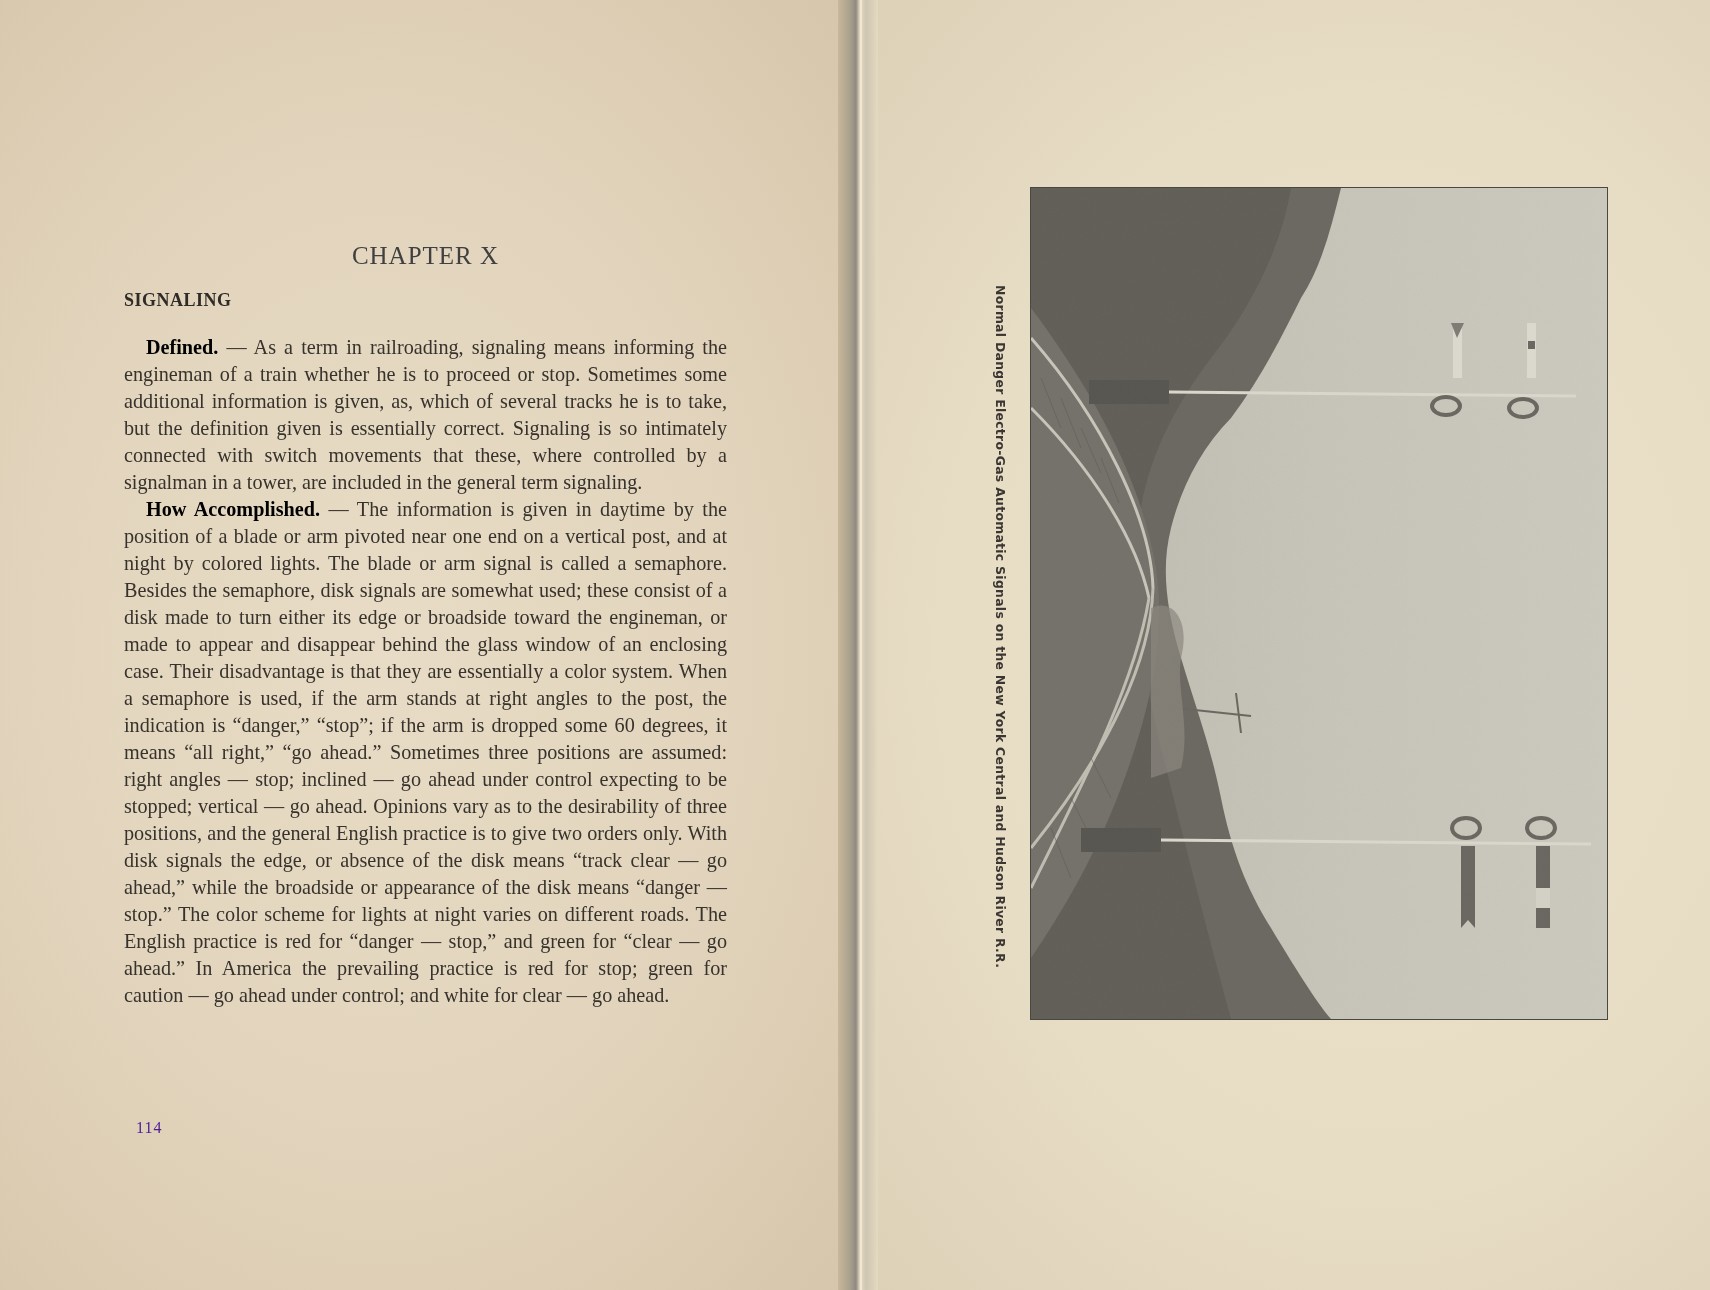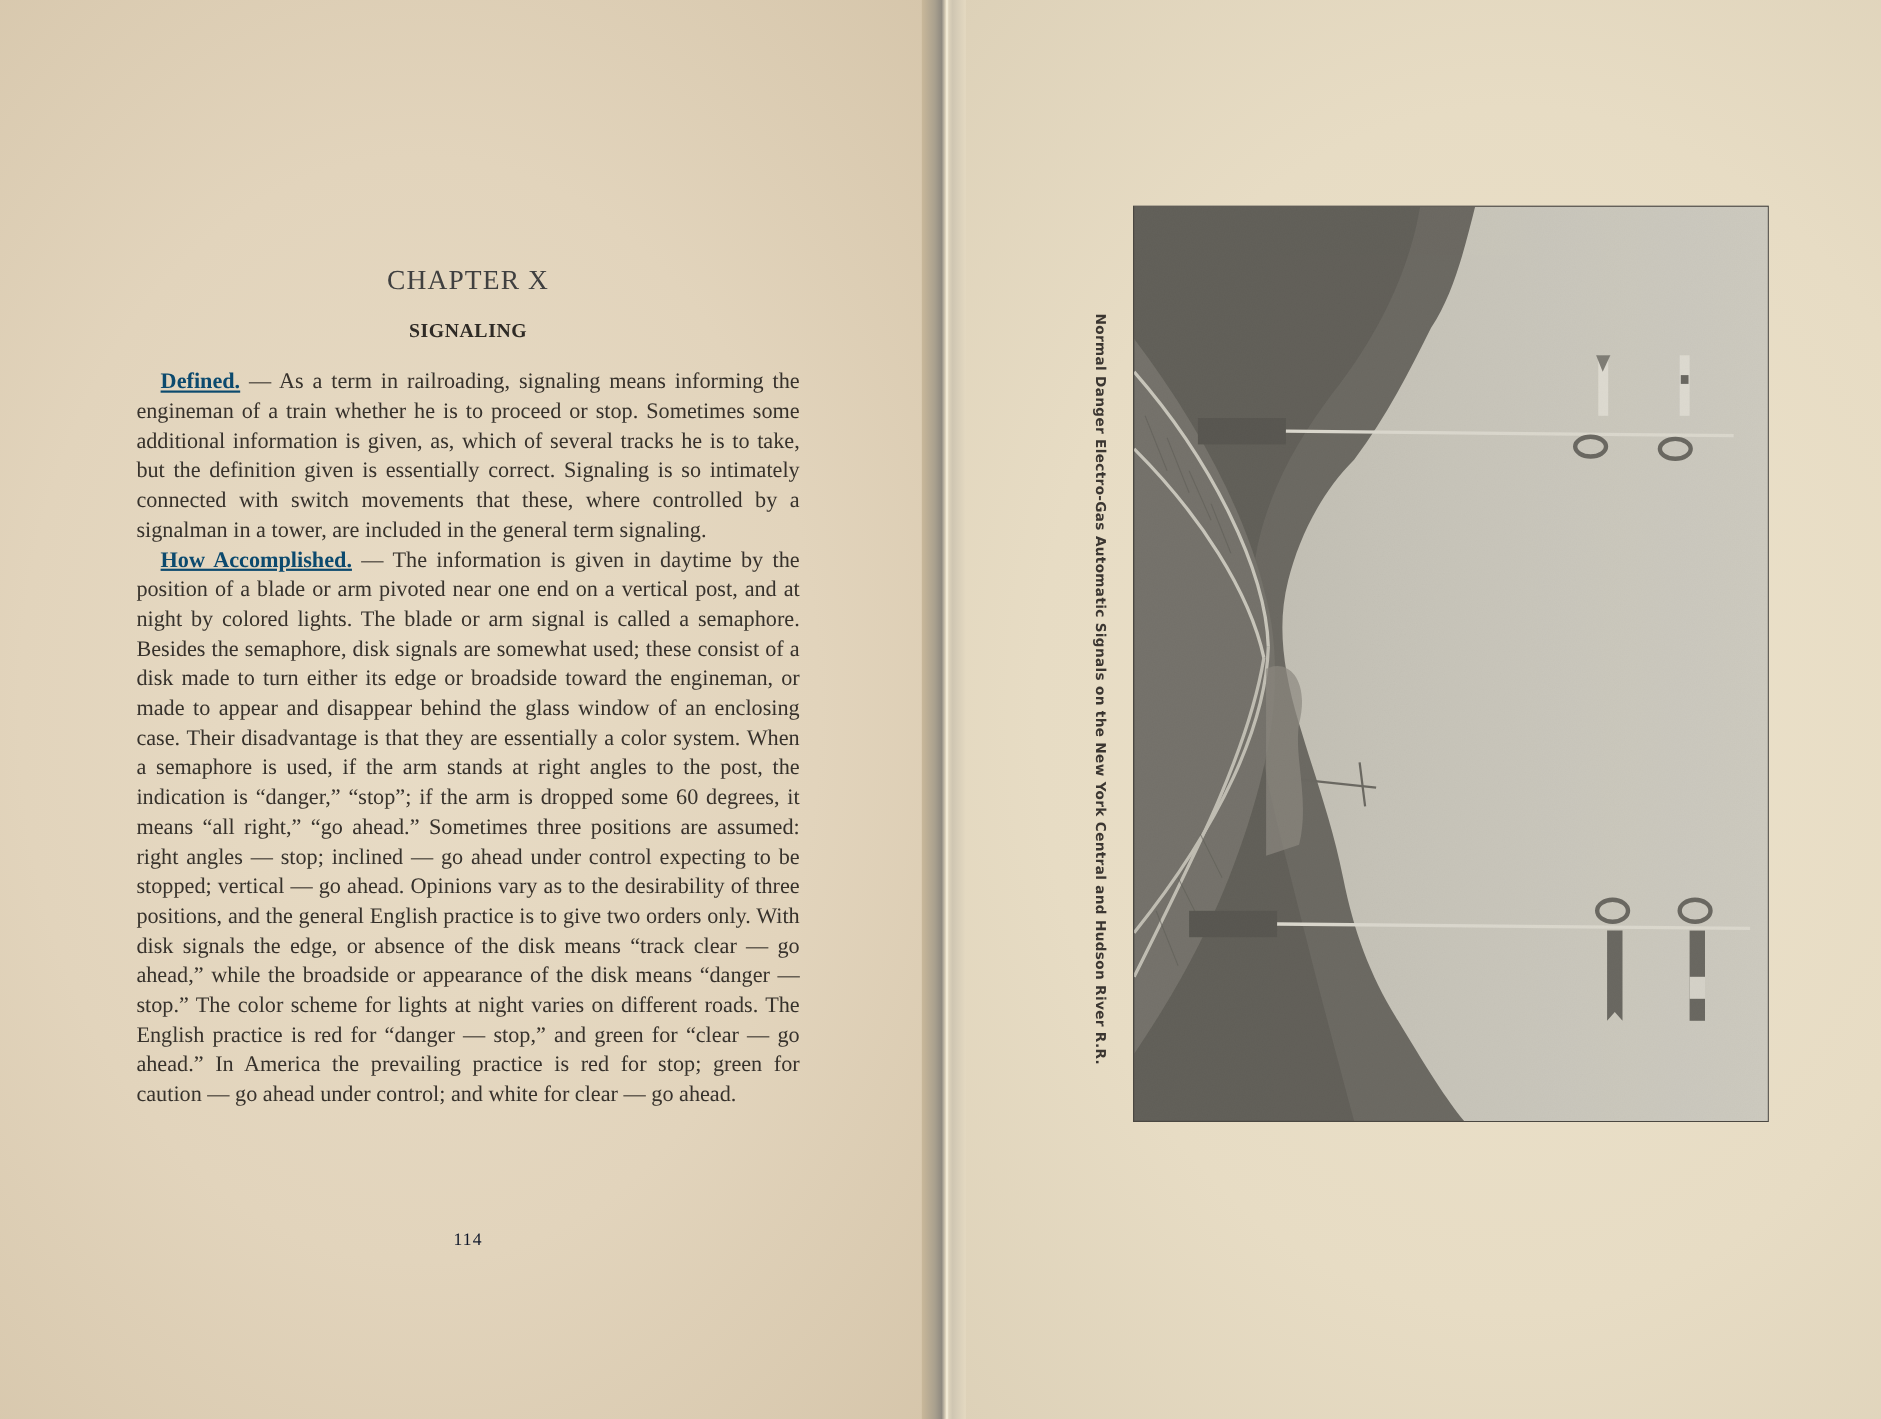--- a/index.html
+++ b/index.html
@@ -22,32 +22,32 @@
   }
   .gutter-line {
     position: absolute; left: 860px; top: 0; width: 2px; height: 1290px; background: #f4ecd8; opacity: .8;
   }
   .chapter-title {
     position: absolute; left: 124px; width: 603px; top: 242px;
     text-align: center; font-size: 25px; letter-spacing: 1px; color: #404040;
   }
   .chapter-subtitle {
     position: absolute; left: 124px; width: 603px; top: 290px;
-    text-align: center; font-size: 18px; font-weight: bold; color: #2f2b26; letter-spacing: .5px;
+    font-size: 18px; font-weight: bold; color: #2f2b26; letter-spacing: .5px;
   }
   .body-text {
     position: absolute; left: 124px; top: 334px; width: 603px;
     font-size: 20.2px; line-height: 27px; color: #37322c; text-align: justify;
     hyphens: manual;
   }
   .body-text p { margin: 0; text-indent: 22px; }
-  .body-text b { font-weight: bold; color: #0c4a6e; text-decoration: underline; }
+  .body-text b { font-weight: bold; color: #000000; }
   .page-number {
-    position: absolute; left: 124px; width: 603px; top: 1119px;
-    text-align: center; font-size: 16px; color: #0f172a; letter-spacing: 1px;
+    position: absolute; left: 136px; width: 603px; top: 1119px;
+    text-align: left; font-size: 16px; color: #4c1d95; letter-spacing: 1px;
   }
   .caption {
     position: absolute; left: 993px; top: 285px;
     writing-mode: vertical-rl;
     font-family: "DejaVu Sans", sans-serif; font-weight: bold;
     font-size: 12.4px; color: #3b3631; letter-spacing: .3px;
   }
   .photo {
     position: absolute; left: 1030px; top: 187px; width: 576px; height: 831px;
     border: 1px solid #4a4741; overflow: hidden; background: #c7c4b8;

